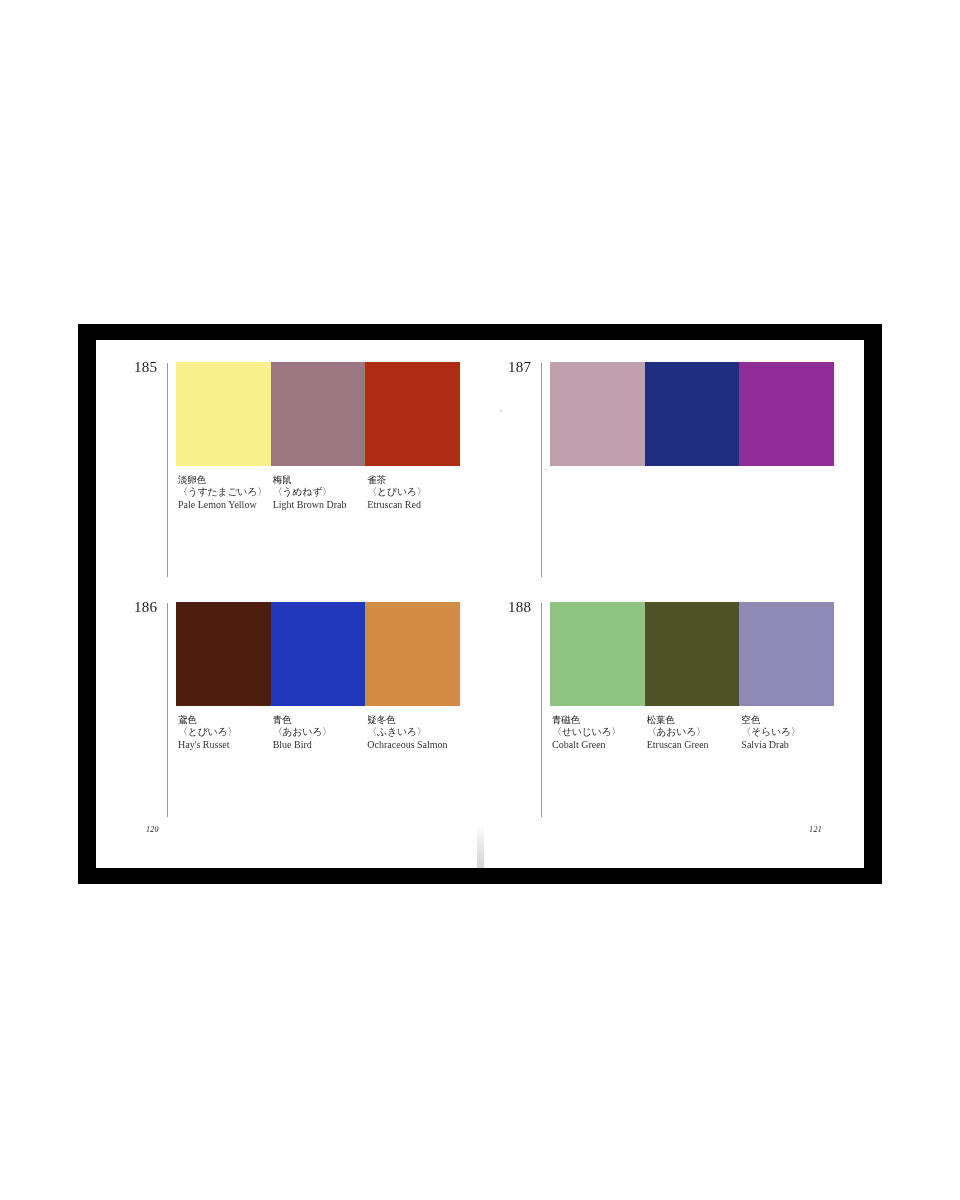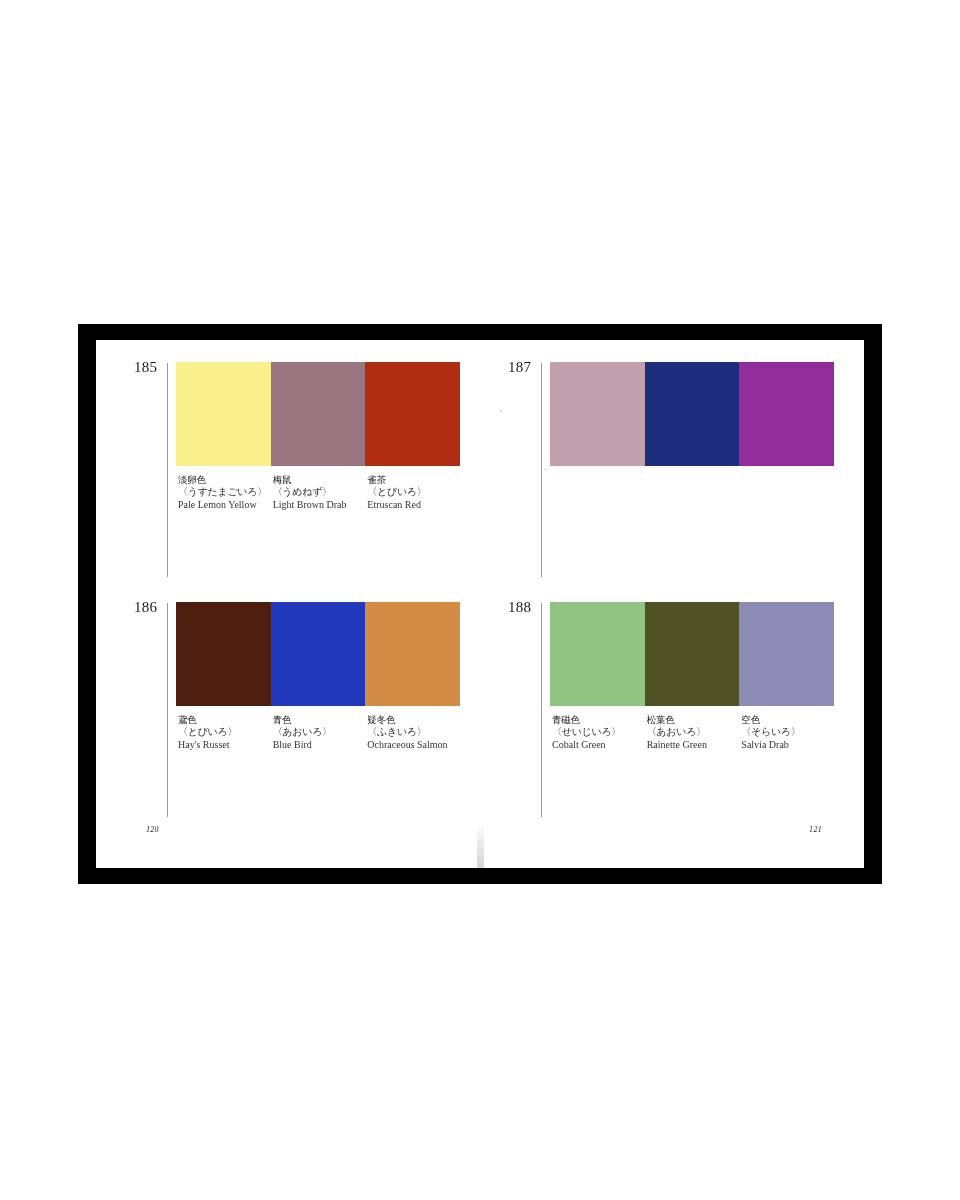--- a/index.html
+++ b/index.html
@@ -269,21 +269,21 @@
             </div>
             <div class="label-row">
               <div class="label-cell">
                 <div class="jp-name">青磁色</div>
                 <div class="jp-kana">〈せいじいろ〉</div>
                 <div class="en-name">Cobalt Green</div>
               </div>
               <div class="label-cell">
                 <div class="jp-name">松葉色</div>
                 <div class="jp-kana">〈あおいろ〉</div>
-                <div class="en-name">Rainette Green</div>
+                <div class="en-name">Etruscan Green</div>
               </div>
               <div class="label-cell">
                 <div class="jp-name">空色</div>
                 <div class="jp-kana">〈そらいろ〉</div>
                 <div class="en-name">Salvia Drab</div>
               </div>
             </div>
           </div>
         </div>
 

